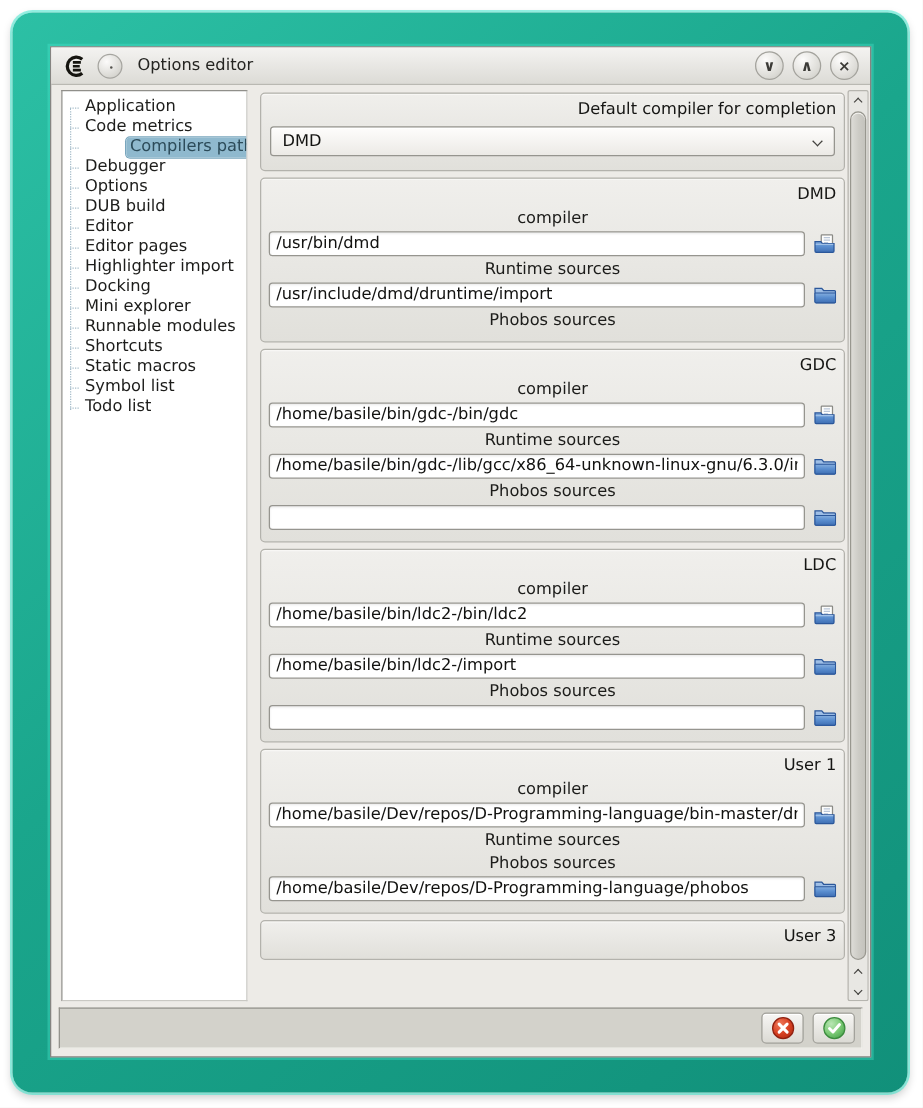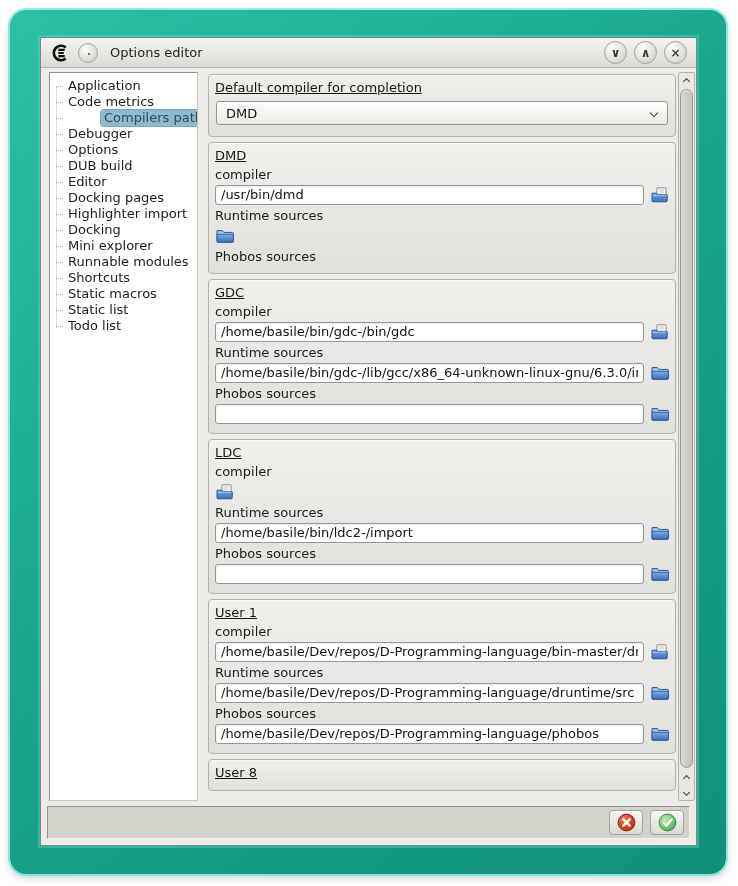--- a/index.html
+++ b/index.html
@@ -52,23 +52,23 @@
   .splitter { position:absolute; left:157px; width:8px; top:34px; bottom:44px;
     cursor:col-resize; }
 
   
   .main { position:absolute; left:165px; top:34px; width:489px; bottom:44px;
     overflow:hidden; }
   .groups { position:absolute; left:2px; top:2px; right:19px; }
   .group { border:1px solid #b3b2ac; border-radius:4px; margin-bottom:5px;
     background:linear-gradient(#f0efec,#e1e0db); padding:3px 6px 7px;
     box-shadow:inset 0 1px 0 #f8f7f5; }
-  .group-title { text-align:left; font-size:13px; color:#161614;
-    height:20px; line-height:20px;text-decoration:underline; }
-  .field-label { font-size:13px; color:#1c1c1a;
+  .group-title { text-align:right; font-size:13px; color:#161614;
+    height:20px; line-height:20px; }
+  .field-label { text-align:center; font-size:13px; color:#1c1c1a;
     height:18px; line-height:18px; }
   .row { display:flex; align-items:center; gap:6px; height:22px; margin-bottom:1px; }
   .path-input { flex:1; height:20px; border:1px solid #96958f; border-radius:3px;
     background:#ffffff; padding:1px 5px 2px; font-family:"DejaVu Sans",sans-serif;
     font-size:13px; color:#121210; box-shadow:inset 0 1px 2px rgba(0,0,0,.09);
     outline:none; min-width:0; }
   .icon-btn { width:19px; height:17px; border:none; background:transparent;
     padding:0; cursor:pointer; flex:none; display:flex; align-items:center;
     justify-content:center; }
 
@@ -154,28 +154,28 @@
 
     <div class="sidebar">
       <ul class="tree">
         <li><span class="item-label">Application</span></li>
         <li><span class="item-label">Code metrics</span></li>
         <li class="selected"><span class="item-label">Compilers paths</span></li>
         <li><span class="item-label">Debugger</span></li>
         <li><span class="item-label">Options</span></li>
         <li><span class="item-label">DUB build</span></li>
         <li><span class="item-label">Editor</span></li>
-        <li><span class="item-label">Docking pages</span></li>
+        <li><span class="item-label">Editor pages</span></li>
         <li><span class="item-label">Highlighter import</span></li>
         <li><span class="item-label">Docking</span></li>
         <li><span class="item-label">Mini explorer</span></li>
         <li><span class="item-label">Runnable modules</span></li>
         <li><span class="item-label">Shortcuts</span></li>
         <li><span class="item-label">Static macros</span></li>
-        <li><span class="item-label">Static list</span></li>
+        <li><span class="item-label">Symbol list</span></li>
         <li><span class="item-label">Todo list</span></li>
       </ul>
     </div>
 
     <div class="splitter"></div>
 
     <div class="main">
       <div class="groups">
 
         <div class="group">
@@ -195,20 +195,21 @@
               <svg width="18" height="16" viewBox="0 0 18 16">
                 <rect x="6" y="0.8" width="9" height="9.5" rx="0.6" fill="#fdfdfc" stroke="#8a8a85"></rect>
                 <path d="M8 3 h5 M8 5 h5 M8 7 h3.5" stroke="#b9c6d8" stroke-width="1"></path>
                 <path d="M1 6.2 h4.6 l1.3 1.6 h9.3 v6 a1 1 0 0 1 -1 1 H2 a1 1 0 0 1 -1 -1 z" fill="url(#gradFolder)" stroke="#2b579a"></path>
                 <path d="M1.6 8.4 h14" stroke="#9fc0e6" stroke-width="1"></path>
               </svg>
             </button>
           </div>
           <div class="field-label">Runtime sources</div>
           <div class="row">
+            <input class="path-input" type="text" value="/usr/include/dmd/druntime/import" style="">
             <button class="icon-btn">
               <svg width="18" height="16" viewBox="0 0 18 16">
                 <path d="M1 2.6 h5.4 l1.5 1.8 h8.6 a0.9 0.9 0 0 1 0.9 0.9 v8 a0.9 0.9 0 0 1 -0.9 0.9 H1.9 a0.9 0.9 0 0 1 -0.9 -0.9 z" fill="url(#gradFolderTop)" stroke="#2b579a"></path>
                 <path d="M1 6.4 h16.4 v6.9 a0.9 0.9 0 0 1 -0.9 0.9 H1.9 a0.9 0.9 0 0 1 -0.9 -0.9 z" fill="url(#gradFolder)" stroke="#2b579a" stroke-width="0.8"></path>
               </svg>
             </button>
           </div>
           <div class="field-label">Phobos sources</div>
         </div>
 
@@ -245,20 +246,21 @@
                 <path d="M1 6.4 h16.4 v6.9 a0.9 0.9 0 0 1 -0.9 0.9 H1.9 a0.9 0.9 0 0 1 -0.9 -0.9 z" fill="url(#gradFolder)" stroke="#2b579a" stroke-width="0.8"></path>
               </svg>
             </button>
           </div>
         </div>
 
         <div class="group">
           <div class="group-title">LDC</div>
           <div class="field-label">compiler</div>
           <div class="row">
+            <input class="path-input" type="text" value="/home/basile/bin/ldc2-/bin/ldc2" style="">
             <button class="icon-btn">
               <svg width="18" height="16" viewBox="0 0 18 16">
                 <rect x="6" y="0.8" width="9" height="9.5" rx="0.6" fill="#fdfdfc" stroke="#8a8a85"></rect>
                 <path d="M8 3 h5 M8 5 h5 M8 7 h3.5" stroke="#b9c6d8" stroke-width="1"></path>
                 <path d="M1 6.2 h4.6 l1.3 1.6 h9.3 v6 a1 1 0 0 1 -1 1 H2 a1 1 0 0 1 -1 -1 z" fill="url(#gradFolder)" stroke="#2b579a"></path>
                 <path d="M1.6 8.4 h14" stroke="#9fc0e6" stroke-width="1"></path>
               </svg>
             </button>
           </div>
           <div class="field-label">Runtime sources</div>
@@ -291,43 +293,34 @@
             <button class="icon-btn">
               <svg width="18" height="16" viewBox="0 0 18 16">
                 <rect x="6" y="0.8" width="9" height="9.5" rx="0.6" fill="#fdfdfc" stroke="#8a8a85"></rect>
                 <path d="M8 3 h5 M8 5 h5 M8 7 h3.5" stroke="#b9c6d8" stroke-width="1"></path>
                 <path d="M1 6.2 h4.6 l1.3 1.6 h9.3 v6 a1 1 0 0 1 -1 1 H2 a1 1 0 0 1 -1 -1 z" fill="url(#gradFolder)" stroke="#2b579a"></path>
                 <path d="M1.6 8.4 h14" stroke="#9fc0e6" stroke-width="1"></path>
               </svg>
             </button>
           </div>
           <div class="field-label">Runtime sources</div>
-          <div class="row">
-            <input class="path-input" type="text" value="/home/basile/Dev/repos/D-Programming-language/druntime/src" style="">
-            <button class="icon-btn">
-              <svg width="18" height="16" viewBox="0 0 18 16">
-                <path d="M1 2.6 h5.4 l1.5 1.8 h8.6 a0.9 0.9 0 0 1 0.9 0.9 v8 a0.9 0.9 0 0 1 -0.9 0.9 H1.9 a0.9 0.9 0 0 1 -0.9 -0.9 z" fill="url(#gradFolderTop)" stroke="#2b579a"></path>
-                <path d="M1 6.4 h16.4 v6.9 a0.9 0.9 0 0 1 -0.9 0.9 H1.9 a0.9 0.9 0 0 1 -0.9 -0.9 z" fill="url(#gradFolder)" stroke="#2b579a" stroke-width="0.8"></path>
-              </svg>
-            </button>
-          </div>
           <div class="field-label">Phobos sources</div>
           <div class="row">
             <input class="path-input" type="text" value="/home/basile/Dev/repos/D-Programming-language/phobos" style="">
             <button class="icon-btn">
               <svg width="18" height="16" viewBox="0 0 18 16">
                 <path d="M1 2.6 h5.4 l1.5 1.8 h8.6 a0.9 0.9 0 0 1 0.9 0.9 v8 a0.9 0.9 0 0 1 -0.9 0.9 H1.9 a0.9 0.9 0 0 1 -0.9 -0.9 z" fill="url(#gradFolderTop)" stroke="#2b579a"></path>
                 <path d="M1 6.4 h16.4 v6.9 a0.9 0.9 0 0 1 -0.9 0.9 H1.9 a0.9 0.9 0 0 1 -0.9 -0.9 z" fill="url(#gradFolder)" stroke="#2b579a" stroke-width="0.8"></path>
               </svg>
             </button>
           </div>
         </div>
 
         <div class="group">
-          <div class="group-title">User 8</div>
+          <div class="group-title">User 3</div>
         </div>
 
       </div>
 
       <div class="vscroll">
         <span class="sb-btn sb-up">
             <span class="chev up"></span>
           </span>
         <span class="sb-thumb"></span>
         <span class="sb-btn sb-up2">

